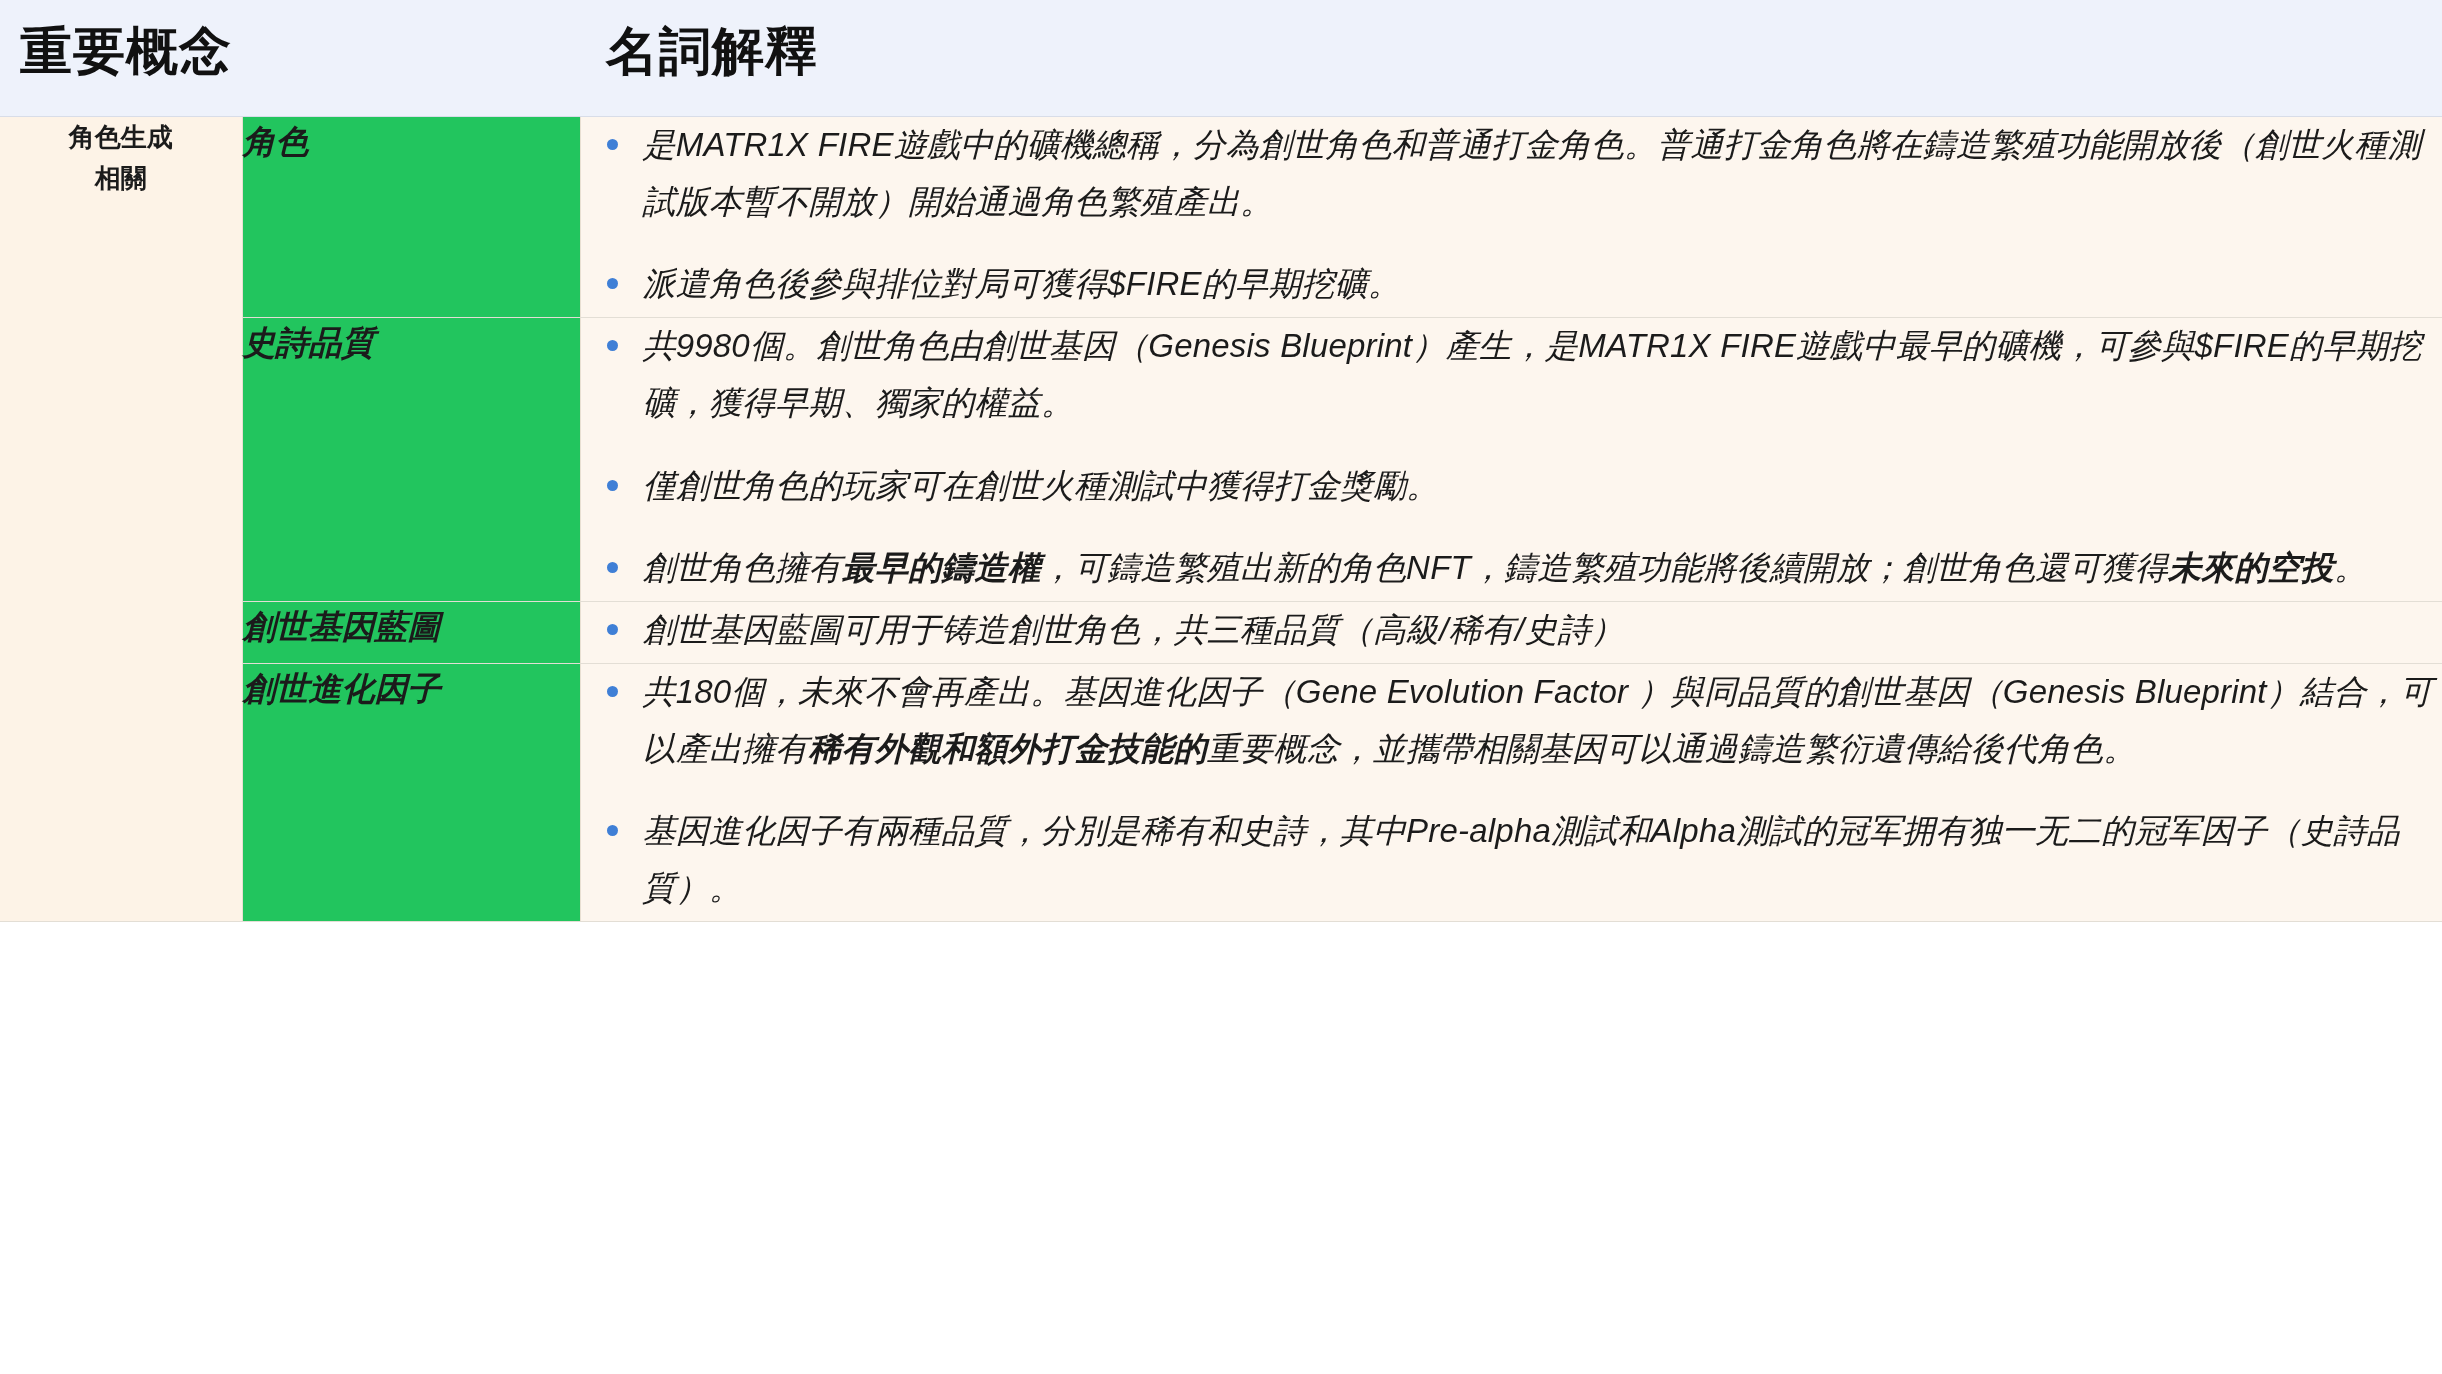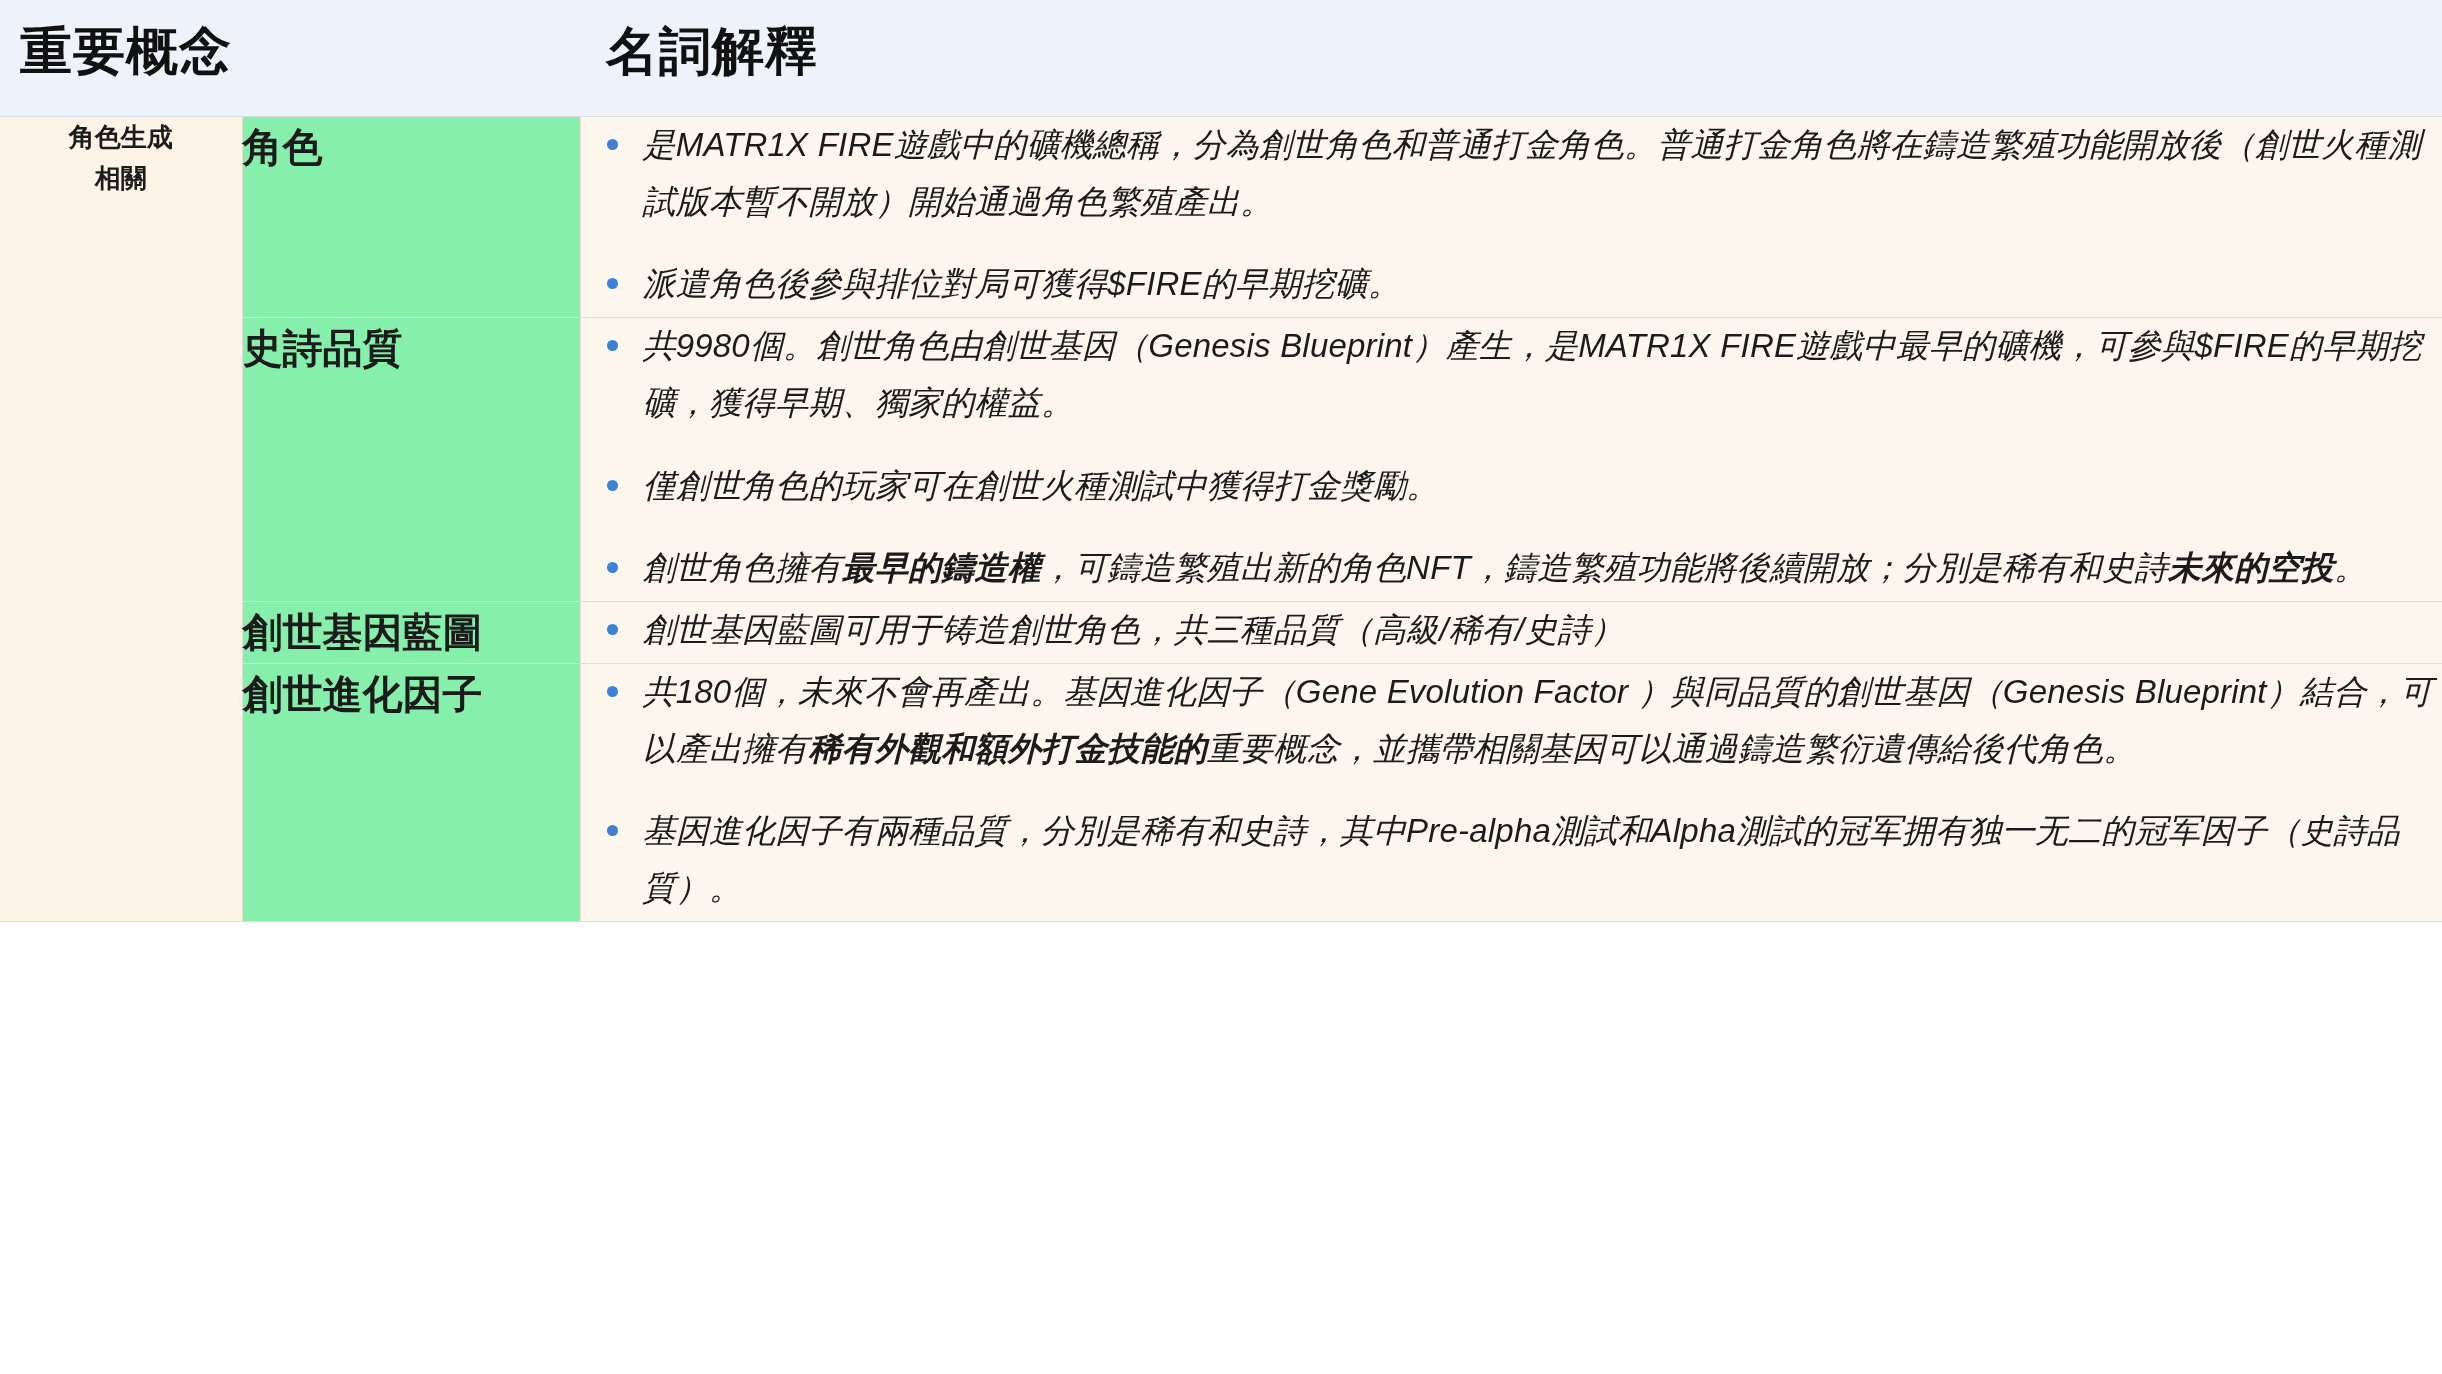--- a/index.html
+++ b/index.html
@@ -58,27 +58,28 @@
     border-right: 1px solid #e8dfd2;
     text-align: center;
     vertical-align: middle;
     font-size: 26px;
     font-weight: 700;
     line-height: 1.6;
     color: #1b1b1b;
     padding: 20px 40px;
   }
   .cell-term {
-    background: #86efac;
+    background: #22c55e;
     border-right: 1px solid #e8dfd2;
-    font-size: 40px;
+    font-size: 33px;
     font-weight: 700;
     color: #1b1b1b;
     padding: 36px 24px 30px 24px;
     line-height: 1.5;
+    font-style: italic;
   }
   .cell-desc {
     background: #fdf6ee;
     padding: 26px 40px 26px 30px;
   }
 
   ul.bullets {
     list-style: none;
     margin: 0;
     padding: 0;
@@ -140,21 +141,21 @@
               <li><span>派遣角色後參與排位對局可獲得$FIRE的早期挖礦。</span></li>
             </ul>
           </td>
         </tr>
         <tr>
           <td class="cell-term">史詩品質</td>
           <td class="cell-desc">
             <ul class="bullets">
               <li><span>共9980個。創世角色由創世基因（Genesis Blueprint）產生，是MATR1X FIRE遊戲中最早的礦機，可參與$FIRE的早期挖礦，獲得早期、獨家的權益。</span></li>
               <li><span>僅創世角色的玩家可在創世火種測試中獲得打金獎勵。</span></li>
-              <li><span>創世角色擁有</span><span class="b">最早的鑄造權</span><span>，可鑄造繁殖出新的角色NFT，鑄造繁殖功能將後續開放；分別是稀有和史詩</span><span class="b">未來的空投</span><span>。</span></li>
+              <li><span>創世角色擁有</span><span class="b">最早的鑄造權</span><span>，可鑄造繁殖出新的角色NFT，鑄造繁殖功能將後續開放；創世角色還可獲得</span><span class="b">未來的空投</span><span>。</span></li>
             </ul>
           </td>
         </tr>
         <tr>
           <td class="cell-term">創世基因藍圖</td>
           <td class="cell-desc">
             <ul class="bullets">
               <li><span>創世基因藍圖可用于铸造創世角色，共三種品質（高級/稀有/史詩）</span></li>
             </ul>
           </td>

